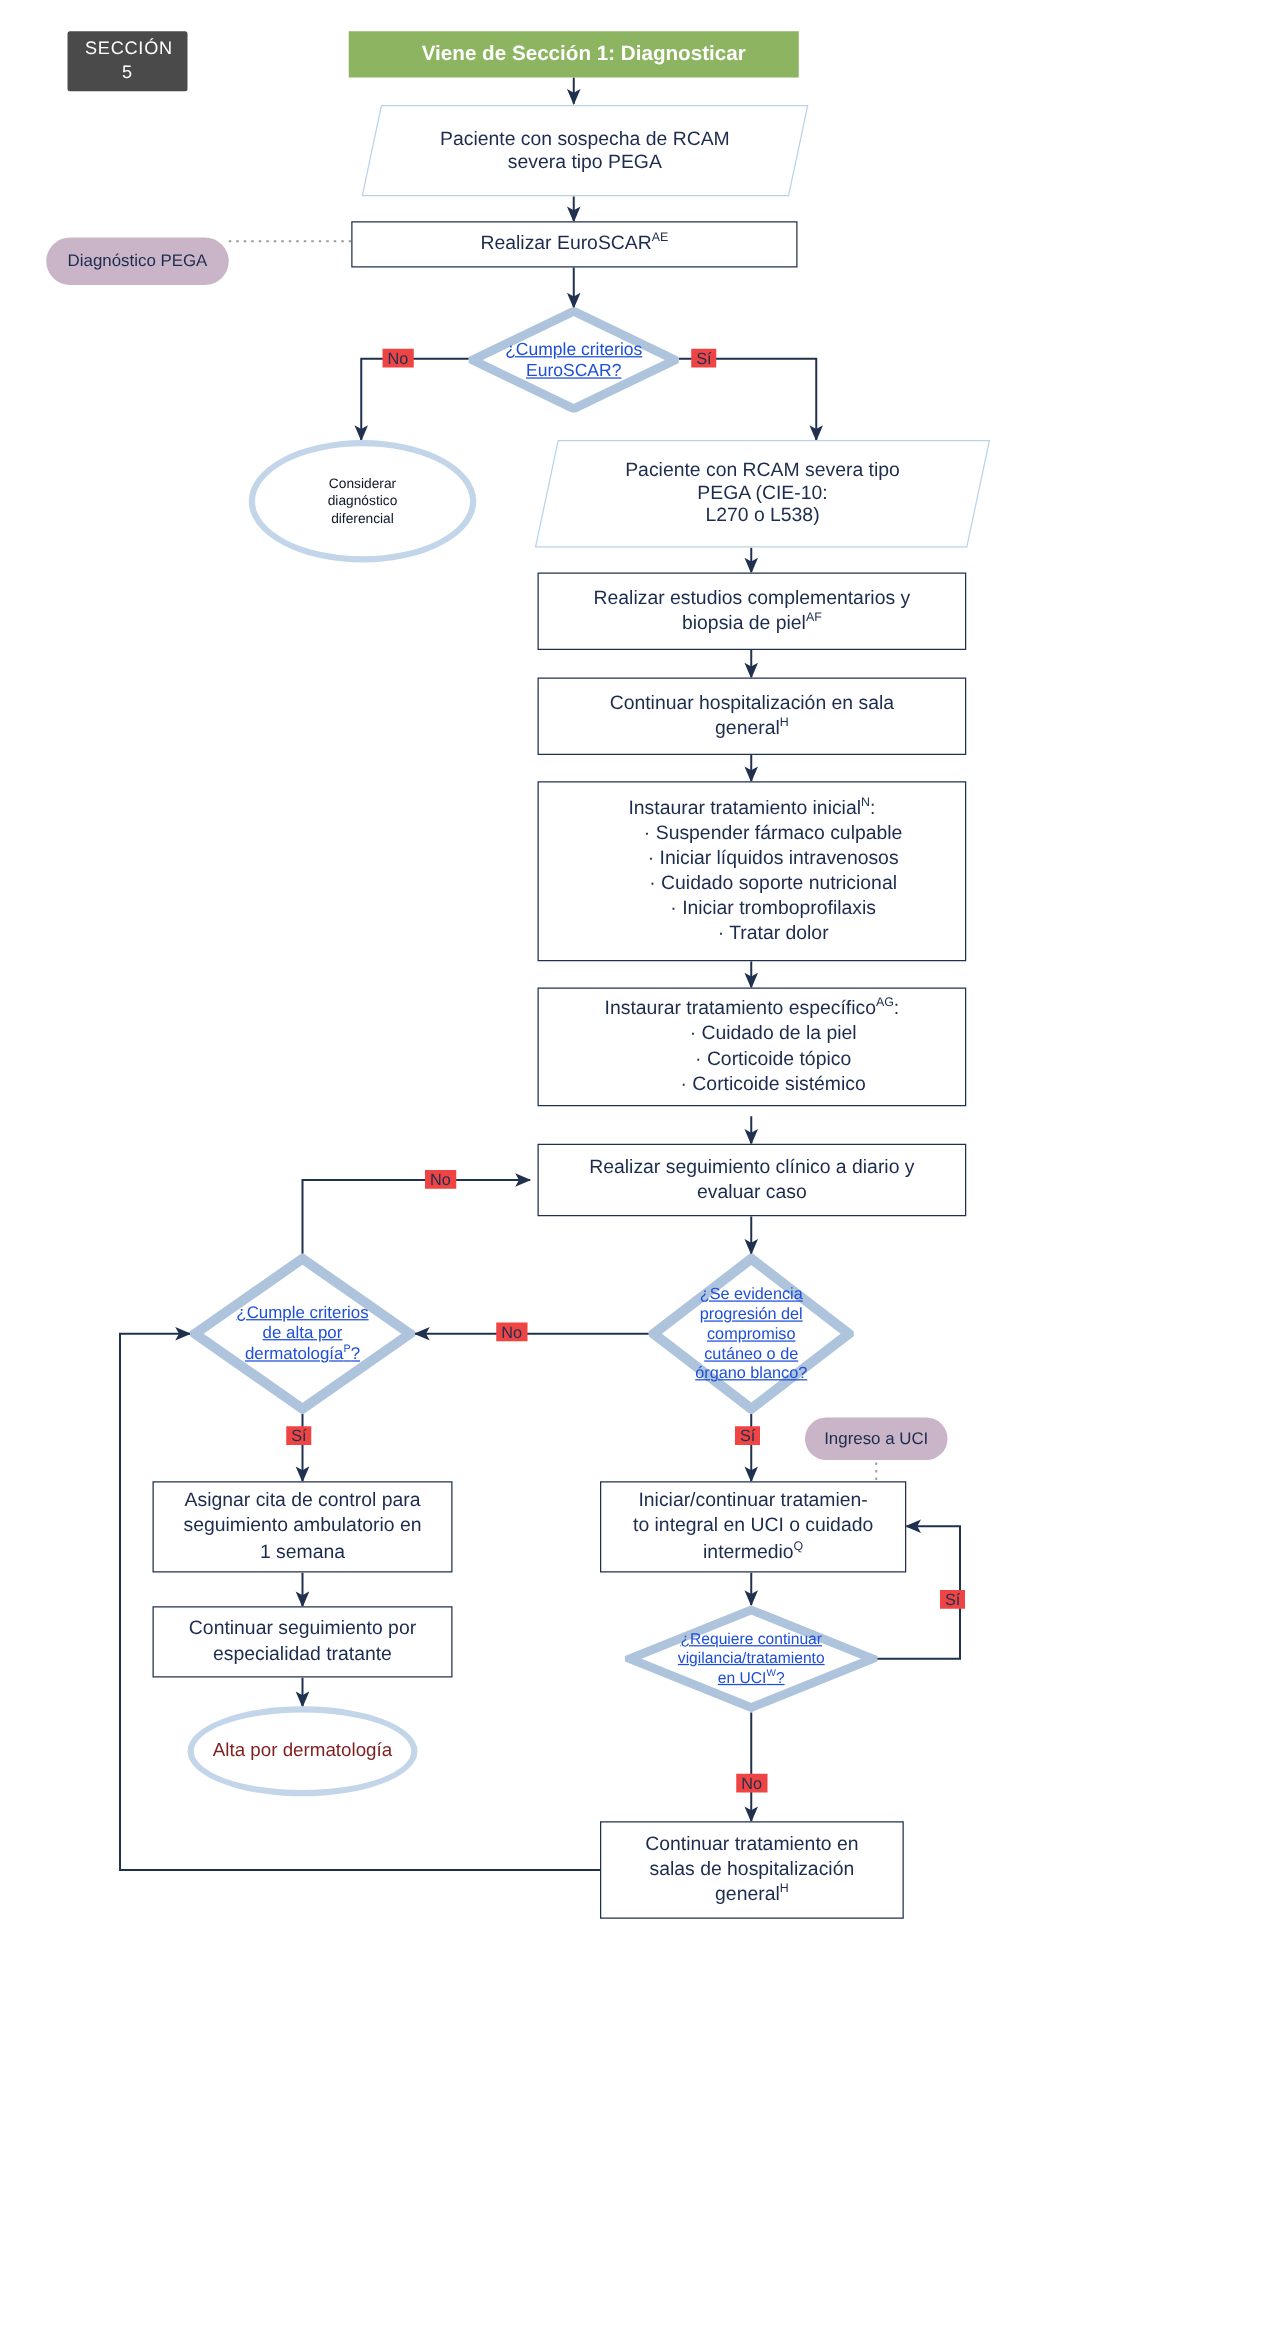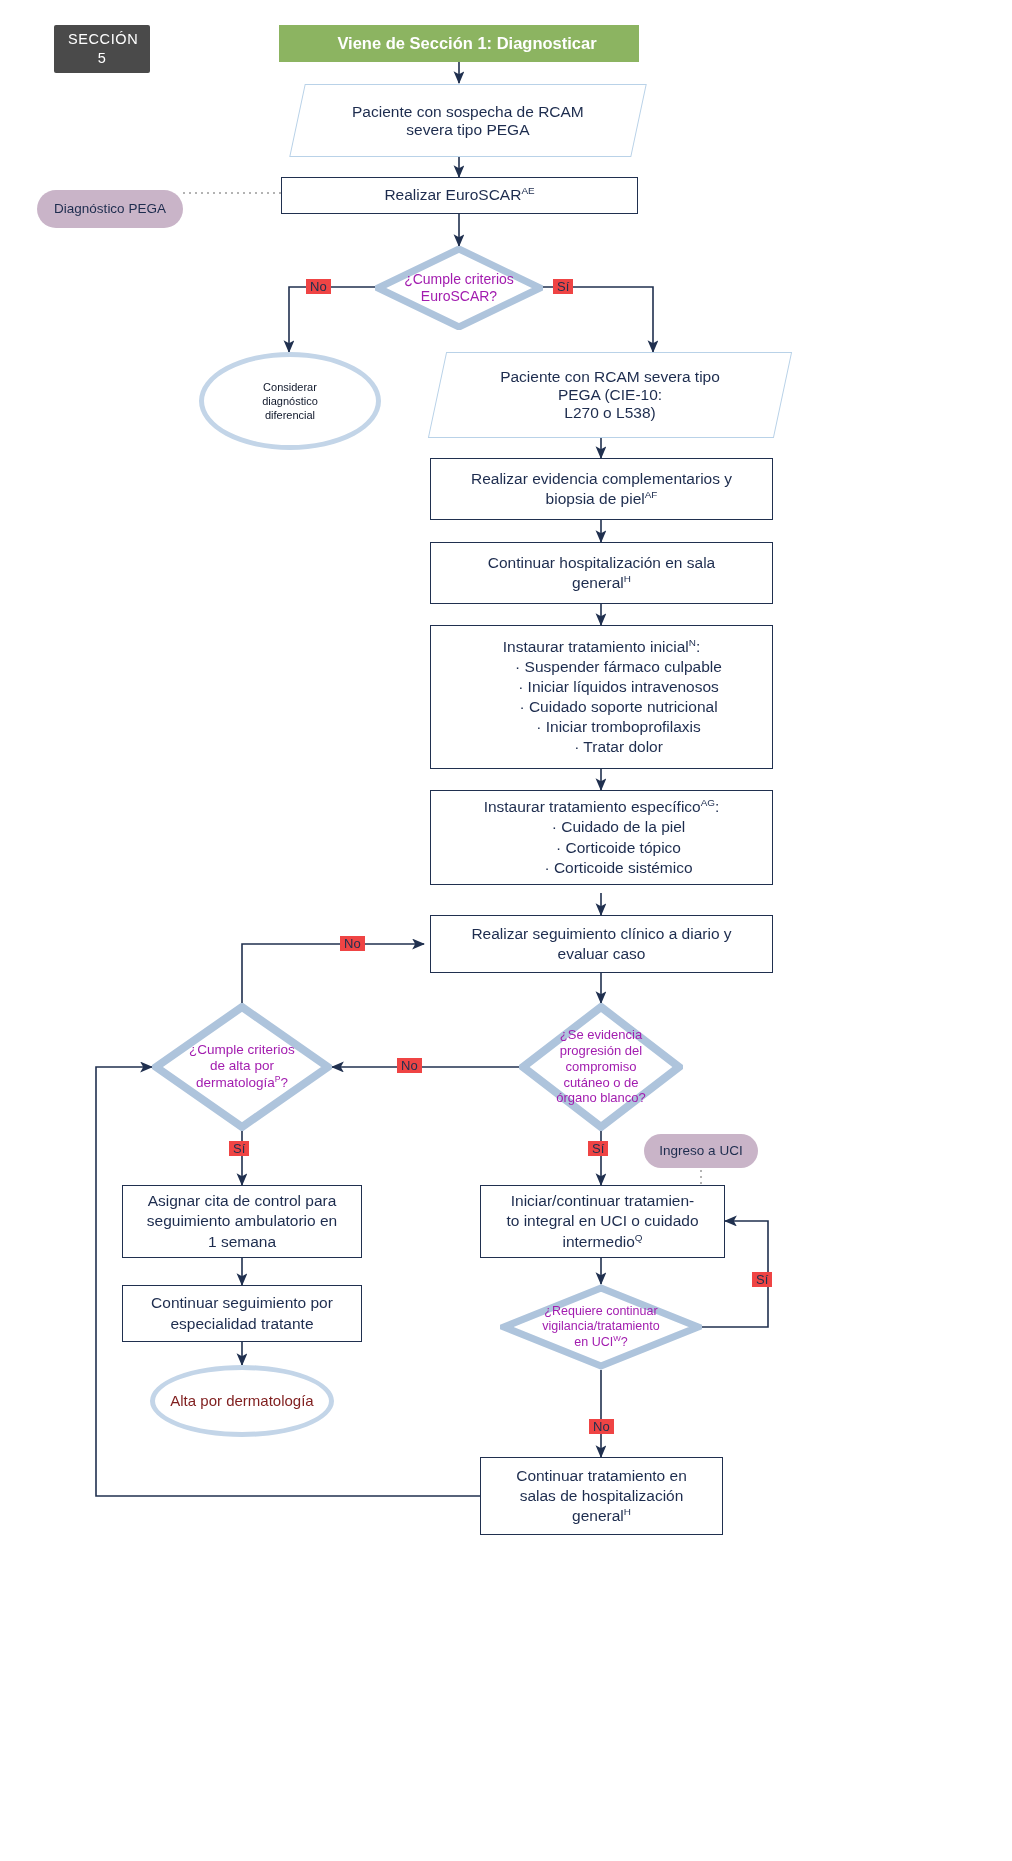--- a/index.html
+++ b/index.html
@@ -31,21 +31,21 @@
   .paral .inner{transform:skewX(12deg);width:100%;text-align:center;}
   
   .proc{border:1.7px solid #20304f;background:#ffffff;}
   
   .term{border:5px solid #c3d5e8;border-radius:50%;background:#ffffff;}
   
   .diamond{position:absolute;}
   .diamond .dshape{position:absolute;left:0;top:0;width:100%;height:100%;}
   .diamond .dtxt{
     position:absolute;left:12%;top:50%;width:76%;transform:translateY(-50%);
-    text-align:center;line-height:1.22;color:#a21caf;
+    text-align:center;line-height:1.22;color:#1d4ed8;text-decoration:underline;
   }
   
   .pill{
     background:#c9b4c8;border-radius:20px;color:#1d2c4e;font-size:13.5px;
     display:flex;align-items:center;justify-content:center;margin-top:16px;
   }
   .blk{font-size:15.5px;}
   .bullets{text-align:left;padding-left:34px;}
   .bullets .hd{text-align:center;padding-right:34px;}
   sup{font-size:.64em;vertical-align:super;line-height:0;}
@@ -162,21 +162,21 @@
 <div class="node paral" style="left:437px;top:352px;width:346px;height:86px;">
   <div class="inner blk">
     <div>Paciente con RCAM severa tipo</div>
     <div>PEGA (CIE-10:</div>
     <div>L270 o L538)</div>
   </div>
 </div>
 
 <div class="node proc" style="left:430px;top:458px;width:343px;height:62px;">
   <div class="txt blk">
-    <div>Realizar evidencia complementarios y</div>
+    <div>Realizar estudios complementarios y</div>
     <div><span>biopsia de piel</span><sup>AF</sup></div>
   </div>
 </div>
 
 <div class="node proc" style="left:430px;top:542px;width:343px;height:62px;">
   <div class="txt blk">
     <div>Continuar hospitalización en sala</div>
     <div><span>general</span><sup>H</sup></div>
   </div>
 </div>

